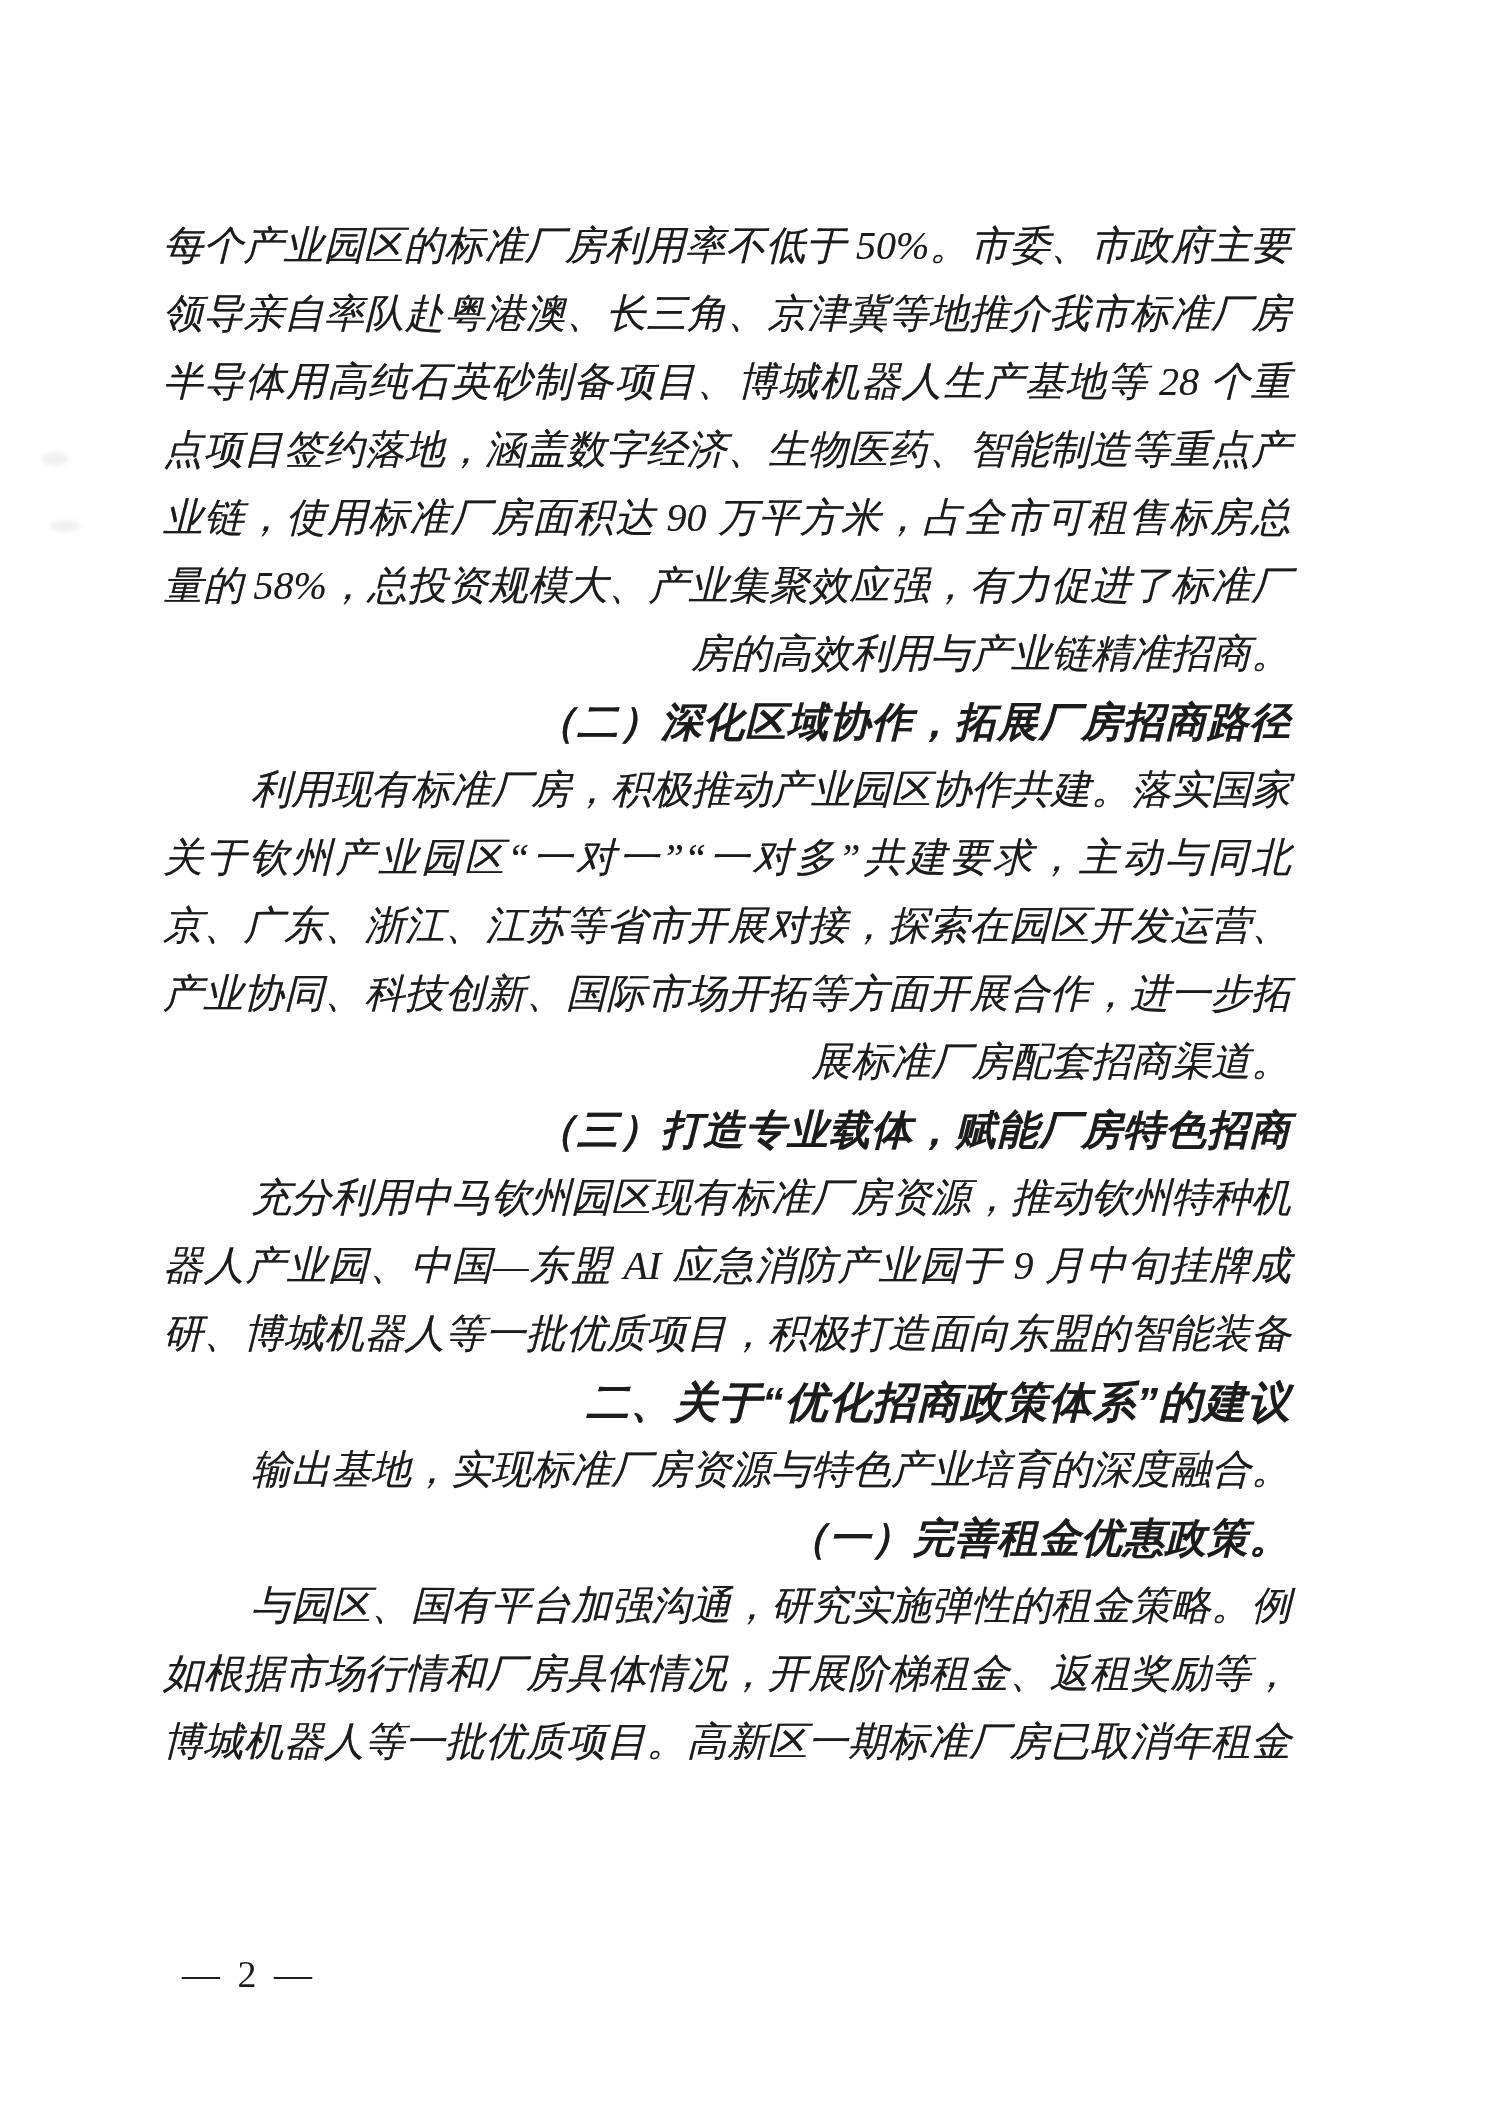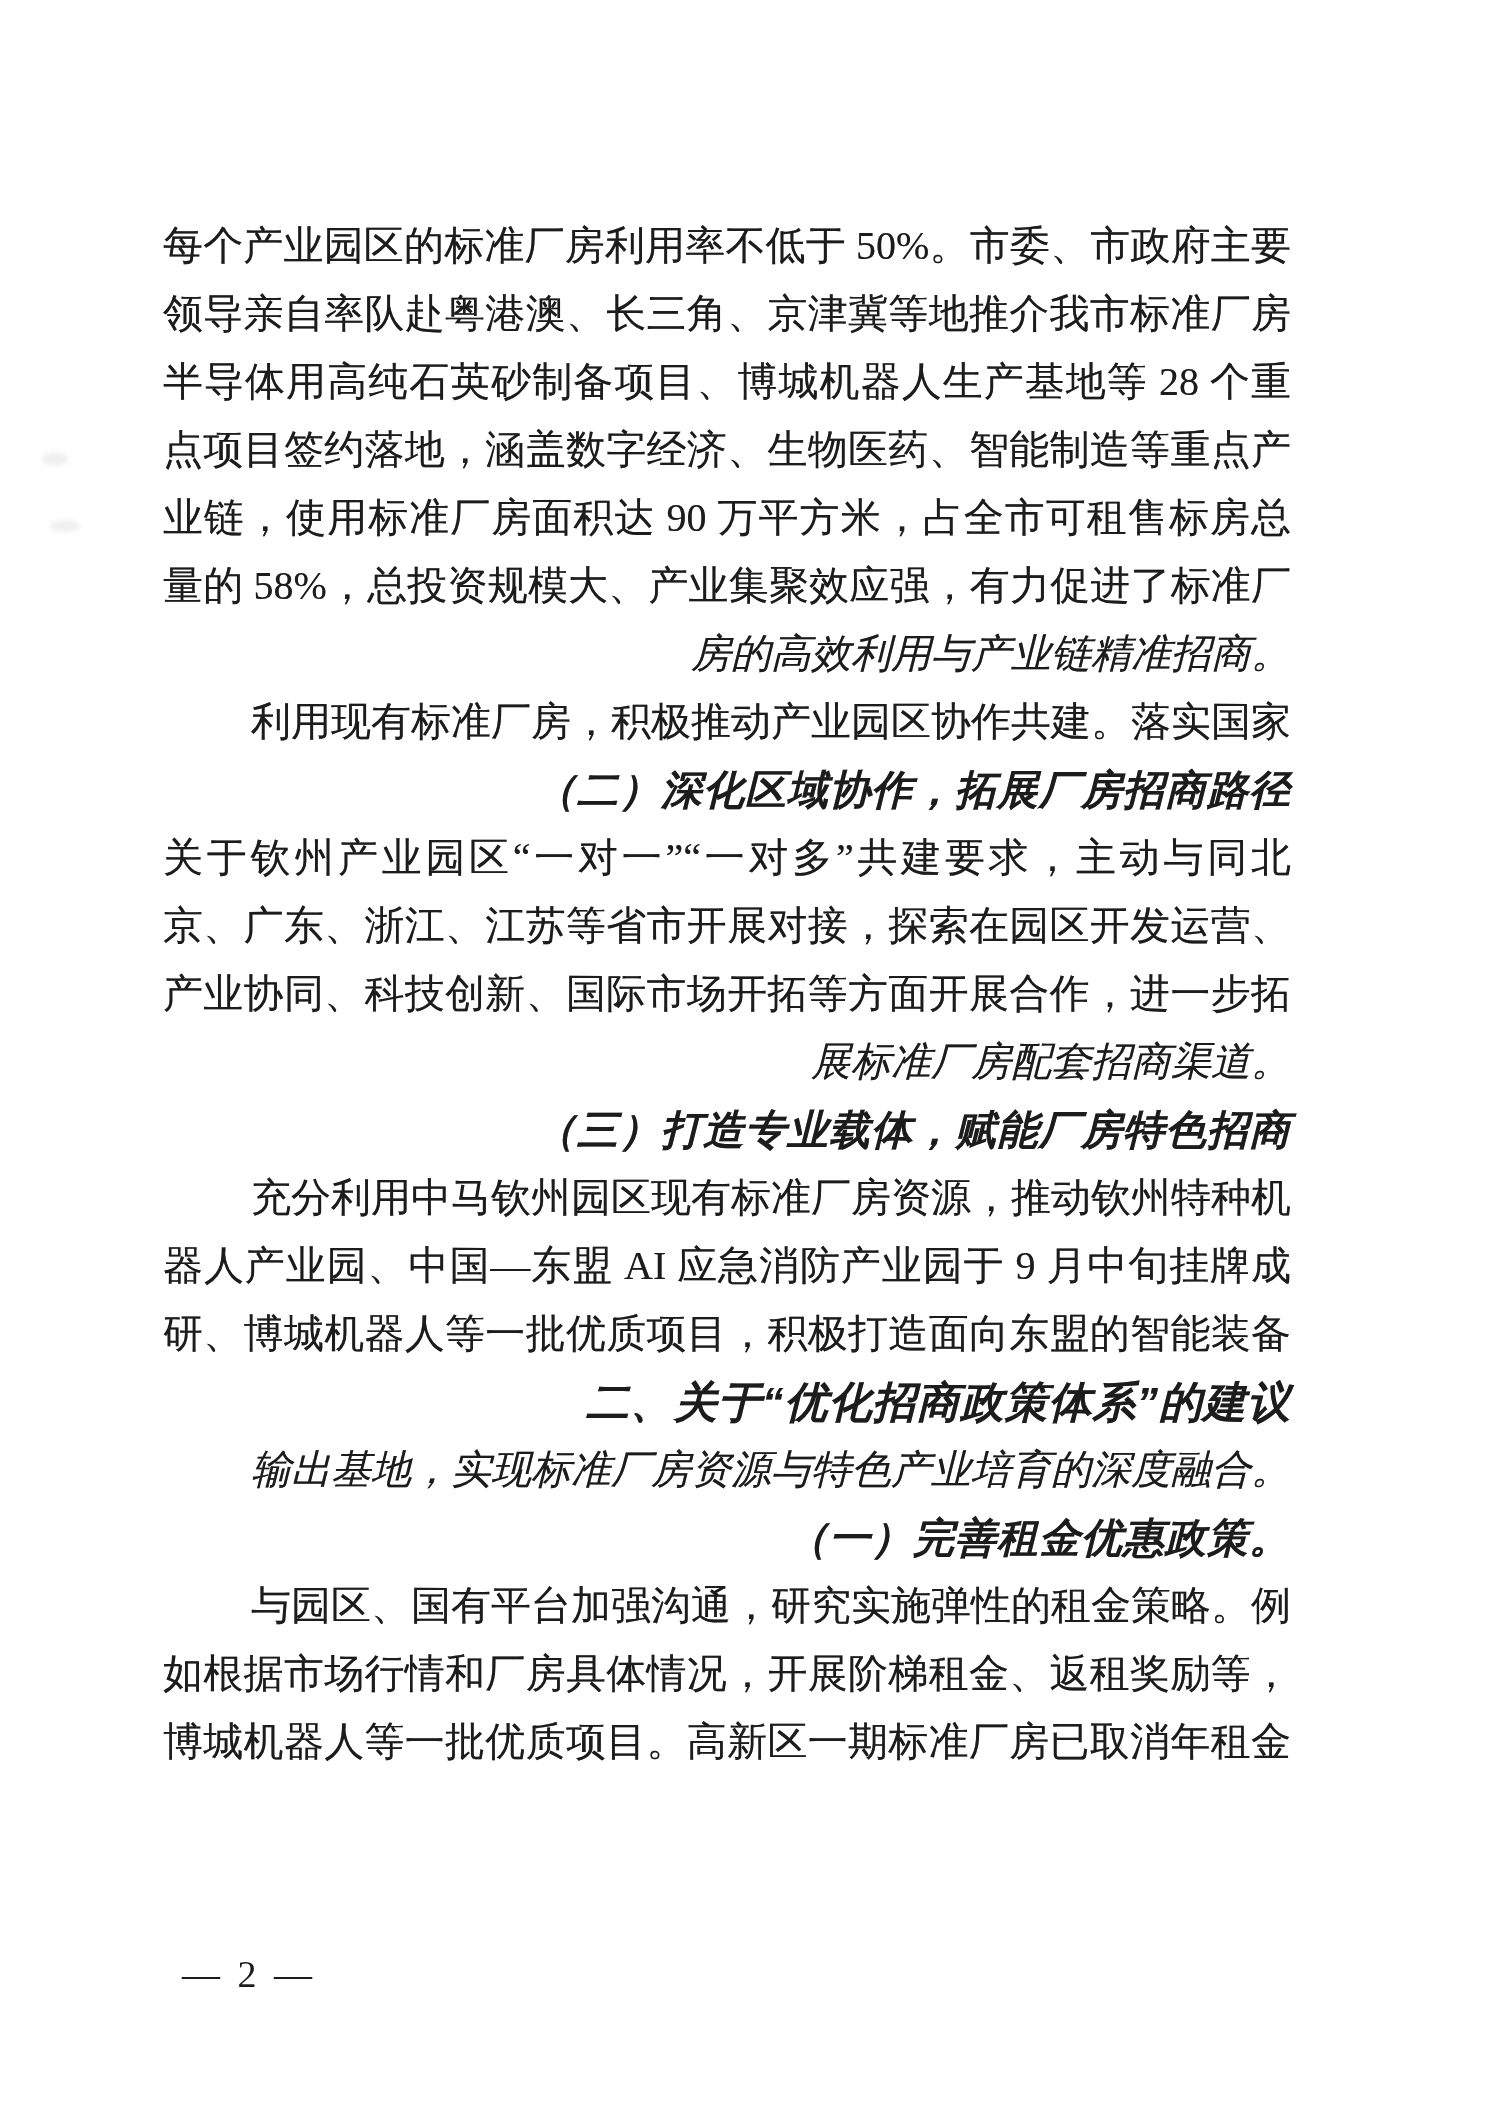--- a/index.html
+++ b/index.html
@@ -27,20 +27,21 @@
     font-size: 40px;
     white-space: nowrap;
     color: #1c1c1c;
     
     text-shadow: 0 0 0.6px rgba(30,30,30,0.55);
   }
   .just {
     white-space: normal;
     text-align: justify;
     text-align-last: justify;
+    font-style: italic;
   }
   .left { text-align: right; font-style: italic; }
   .indent { text-indent: 88px; }
   .subhead {
     font-weight: bold;
     font-size: 41px;
     letter-spacing: 1px;
   }
   .mainhead {
     font-family: "Liberation Sans", "DejaVu Sans", sans-serif;
@@ -75,22 +76,22 @@
   <span class="artifact a2"></span>
 
   <div class="doc-body">
     <div class="line just">每个产业园区的标准厂房利用率不低于 50%。市委、市政府主要</div>
     <div class="line just">领导亲自率队赴粤港澳、长三角、京津冀等地推介我市标准厂房</div>
     <div class="line just">半导体用高纯石英砂制备项目、博城机器人生产基地等 28 个重</div>
     <div class="line just">点项目签约落地，涵盖数字经济、生物医药、智能制造等重点产</div>
     <div class="line just">业链，使用标准厂房面积达 90 万平方米，占全市可租售标房总</div>
     <div class="line just">量的 58%，总投资规模大、产业集聚效应强，有力促进了标准厂</div>
     <div class="line left">房的高效利用与产业链精准招商。</div>
+    <div class="line left indent subhead">（二）深化区域协作，拓展厂房招商路径</div>
     <div class="line just indent">利用现有标准厂房，积极推动产业园区协作共建。落实国家</div>
-    <div class="line left indent subhead">（二）深化区域协作，拓展厂房招商路径</div>
     <div class="line just">关于钦州产业园区“一对一”“一对多”共建要求，主动与同北</div>
     <div class="line just">京、广东、浙江、江苏等省市开展对接，探索在园区开发运营、</div>
     <div class="line just">产业协同、科技创新、国际市场开拓等方面开展合作，进一步拓</div>
     <div class="line left">展标准厂房配套招商渠道。</div>
     <div class="line left indent subhead">（三）打造专业载体，赋能厂房特色招商</div>
     <div class="line just indent">充分利用中马钦州园区现有标准厂房资源，推动钦州特种机</div>
     <div class="line just">器人产业园、中国—东盟 AI 应急消防产业园于 9 月中旬挂牌成</div>
     <div class="line just">研、博城机器人等一批优质项目，积极打造面向东盟的智能装备</div>
     <div class="line left indent mainhead">二、关于“优化招商政策体系”的建议</div>
     <div class="line left">输出基地，实现标准厂房资源与特色产业培育的深度融合。</div>

